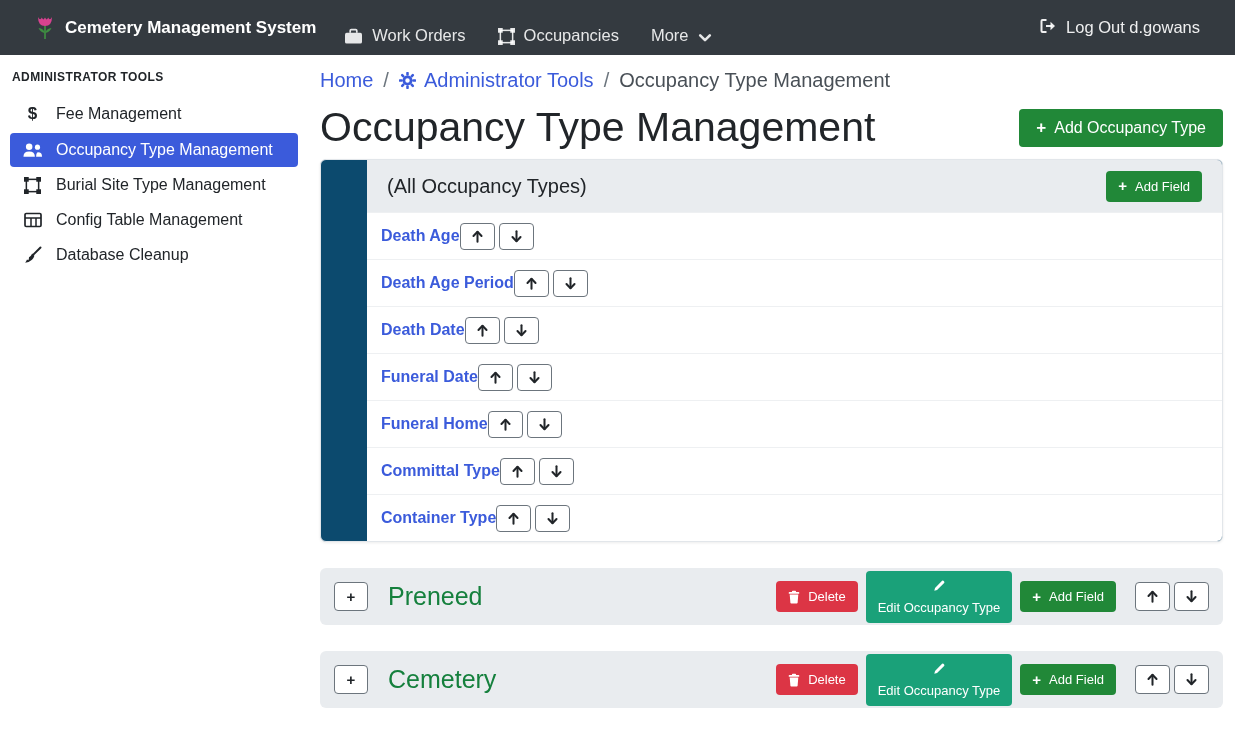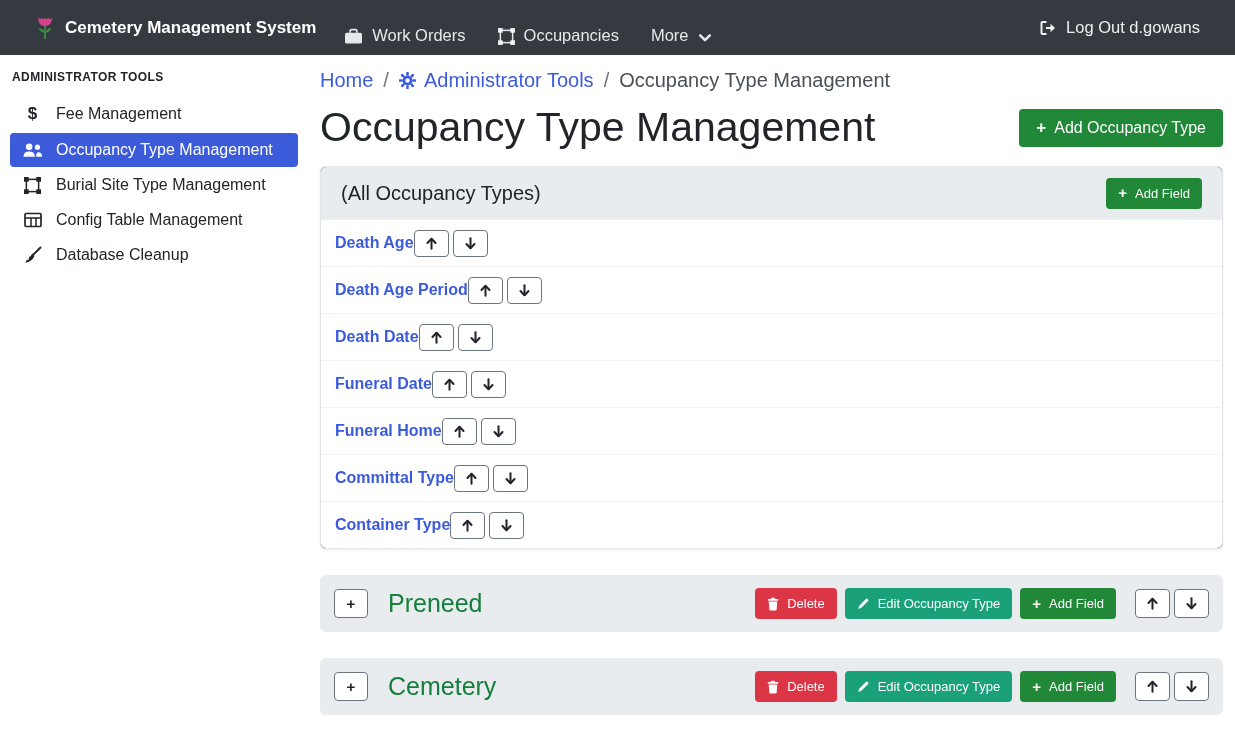--- a/index.html
+++ b/index.html
@@ -13,21 +13,21 @@
   }
 
   .ic { display:inline-block; vertical-align:middle; flex:none; }
 
   
   .navbar { height:55px; background:var(--navdark); display:flex; align-items:center; padding:0 35px; color:#fff; }
   .brand { display:flex; align-items:center; gap:10px; font-weight:700; font-size:17px; color:#fff; cursor:pointer; }
   .nav-links { display:flex; align-items:center; margin-left:28px; gap:32px; }
   .nav-link { display:flex; align-items:flex-end; gap:9px; font-size:16.5px; color:rgba(255,255,255,.88); cursor:pointer;margin-top:16px; }
   .nav-link .ic { color:rgba(255,255,255,.88); }
-  .logout { margin-left:auto; display:flex; align-items:center; gap:9px; font-size:16.5px; color:rgba(255,255,255,.92); cursor:pointer; }
+  .logout { margin-left:auto; display:flex; align-items:flex-start; gap:9px; font-size:16.5px; color:rgba(255,255,255,.92); cursor:pointer; }
 
   
   .body-row { display:flex; height:683px; }
   .sidebar { width:308px; flex:none; background:#fff; padding-top:6px; }
   .side-header { font-size:12px; font-weight:700; letter-spacing:.4px; text-transform:uppercase; color:#212529; padding:9px 12px 11px; }
   .side-item { display:flex; align-items:center; gap:13px; margin:1px 10px; padding:8px 12px; border-radius:4px; font-size:16px; color:#212529; cursor:pointer; }
   .side-item .iwrap { width:21px; display:flex; justify-content:center; color:#212529; }
   .side-item.active { background:var(--blue); color:#fff; }
   .side-item.active .iwrap { color:#fff; }
   .dollar-glyph { font-weight:700; font-size:17px; }
@@ -43,29 +43,29 @@
   
   .title-row { display:flex; justify-content:space-between; align-items:center; margin-top:12px; }
   .page-title { font-size:41px; font-weight:500; color:#212529; }
 
   
   .btn { display:inline-flex; align-items:center; gap:8px; border:none; border-radius:4px; color:#fff; cursor:pointer; font-family:inherit; white-space:nowrap; }
   .btn-lg { font-size:16px; padding:10px 17px; }
   .btn-sm { font-size:13px; padding:8px 12px; }
   .btn-green { background:var(--green); }
   .btn-red { background:var(--red); }
-  .btn-teal { background:var(--teal); }
+  .btn-teal { background:var(--teal);flex-direction:column; }
   .plus-glyph { font-weight:700; font-size:15px; line-height:10px; }
   .btn-lg .plus-glyph { font-size:17px; }
   .btn-outline { background:#fff; border:1px solid #6c757d; color:#212529; border-radius:4px; cursor:pointer; font-family:inherit; }
   .arrow-btn { width:35px; height:27px; display:inline-flex; align-items:center; justify-content:center; }
   .arrow-group { display:flex; gap:4px; }
 
   
-  .card { margin-top:15px; border:1px solid #e2e6ea; border-radius:6px; box-shadow:0 1px 3px rgba(0,0,0,.08); overflow:hidden; background:#0c4a6e; }
+  .card { margin-top:8px; border:1px solid #e2e6ea; border-radius:6px; box-shadow:0 1px 3px rgba(0,0,0,.08); overflow:hidden; background:#0c4a6e;padding-left:46px; }
   .card-header { background:var(--graybg); display:flex; justify-content:space-between; align-items:center; padding:10px 20px; min-height:52px; }
   .card-title { font-size:20px; color:#212529; }
   .field-row { display:flex; justify-content:flex-start; align-items:center; padding:10px 14px; border-top:1px solid #eef0f2; background:#fff; height:47px; }
   .field-link { color:var(--blue); font-weight:700; font-size:16px; cursor:pointer; text-decoration:none; }
 
   
   .section { margin-top:26px; background:var(--graybg); border-radius:6px; display:flex; align-items:center; padding:12px 14px; height:57px; }
   .expand-btn { width:34px; height:29px; display:inline-flex; align-items:center; justify-content:center; font-size:17px; font-weight:700; color:#212529; }
   .section-name { font-size:25px; color:#15803d; margin-left:20px; font-weight:400; }
   .section-actions { margin-left:auto; display:flex; align-items:center; gap:8px; }

